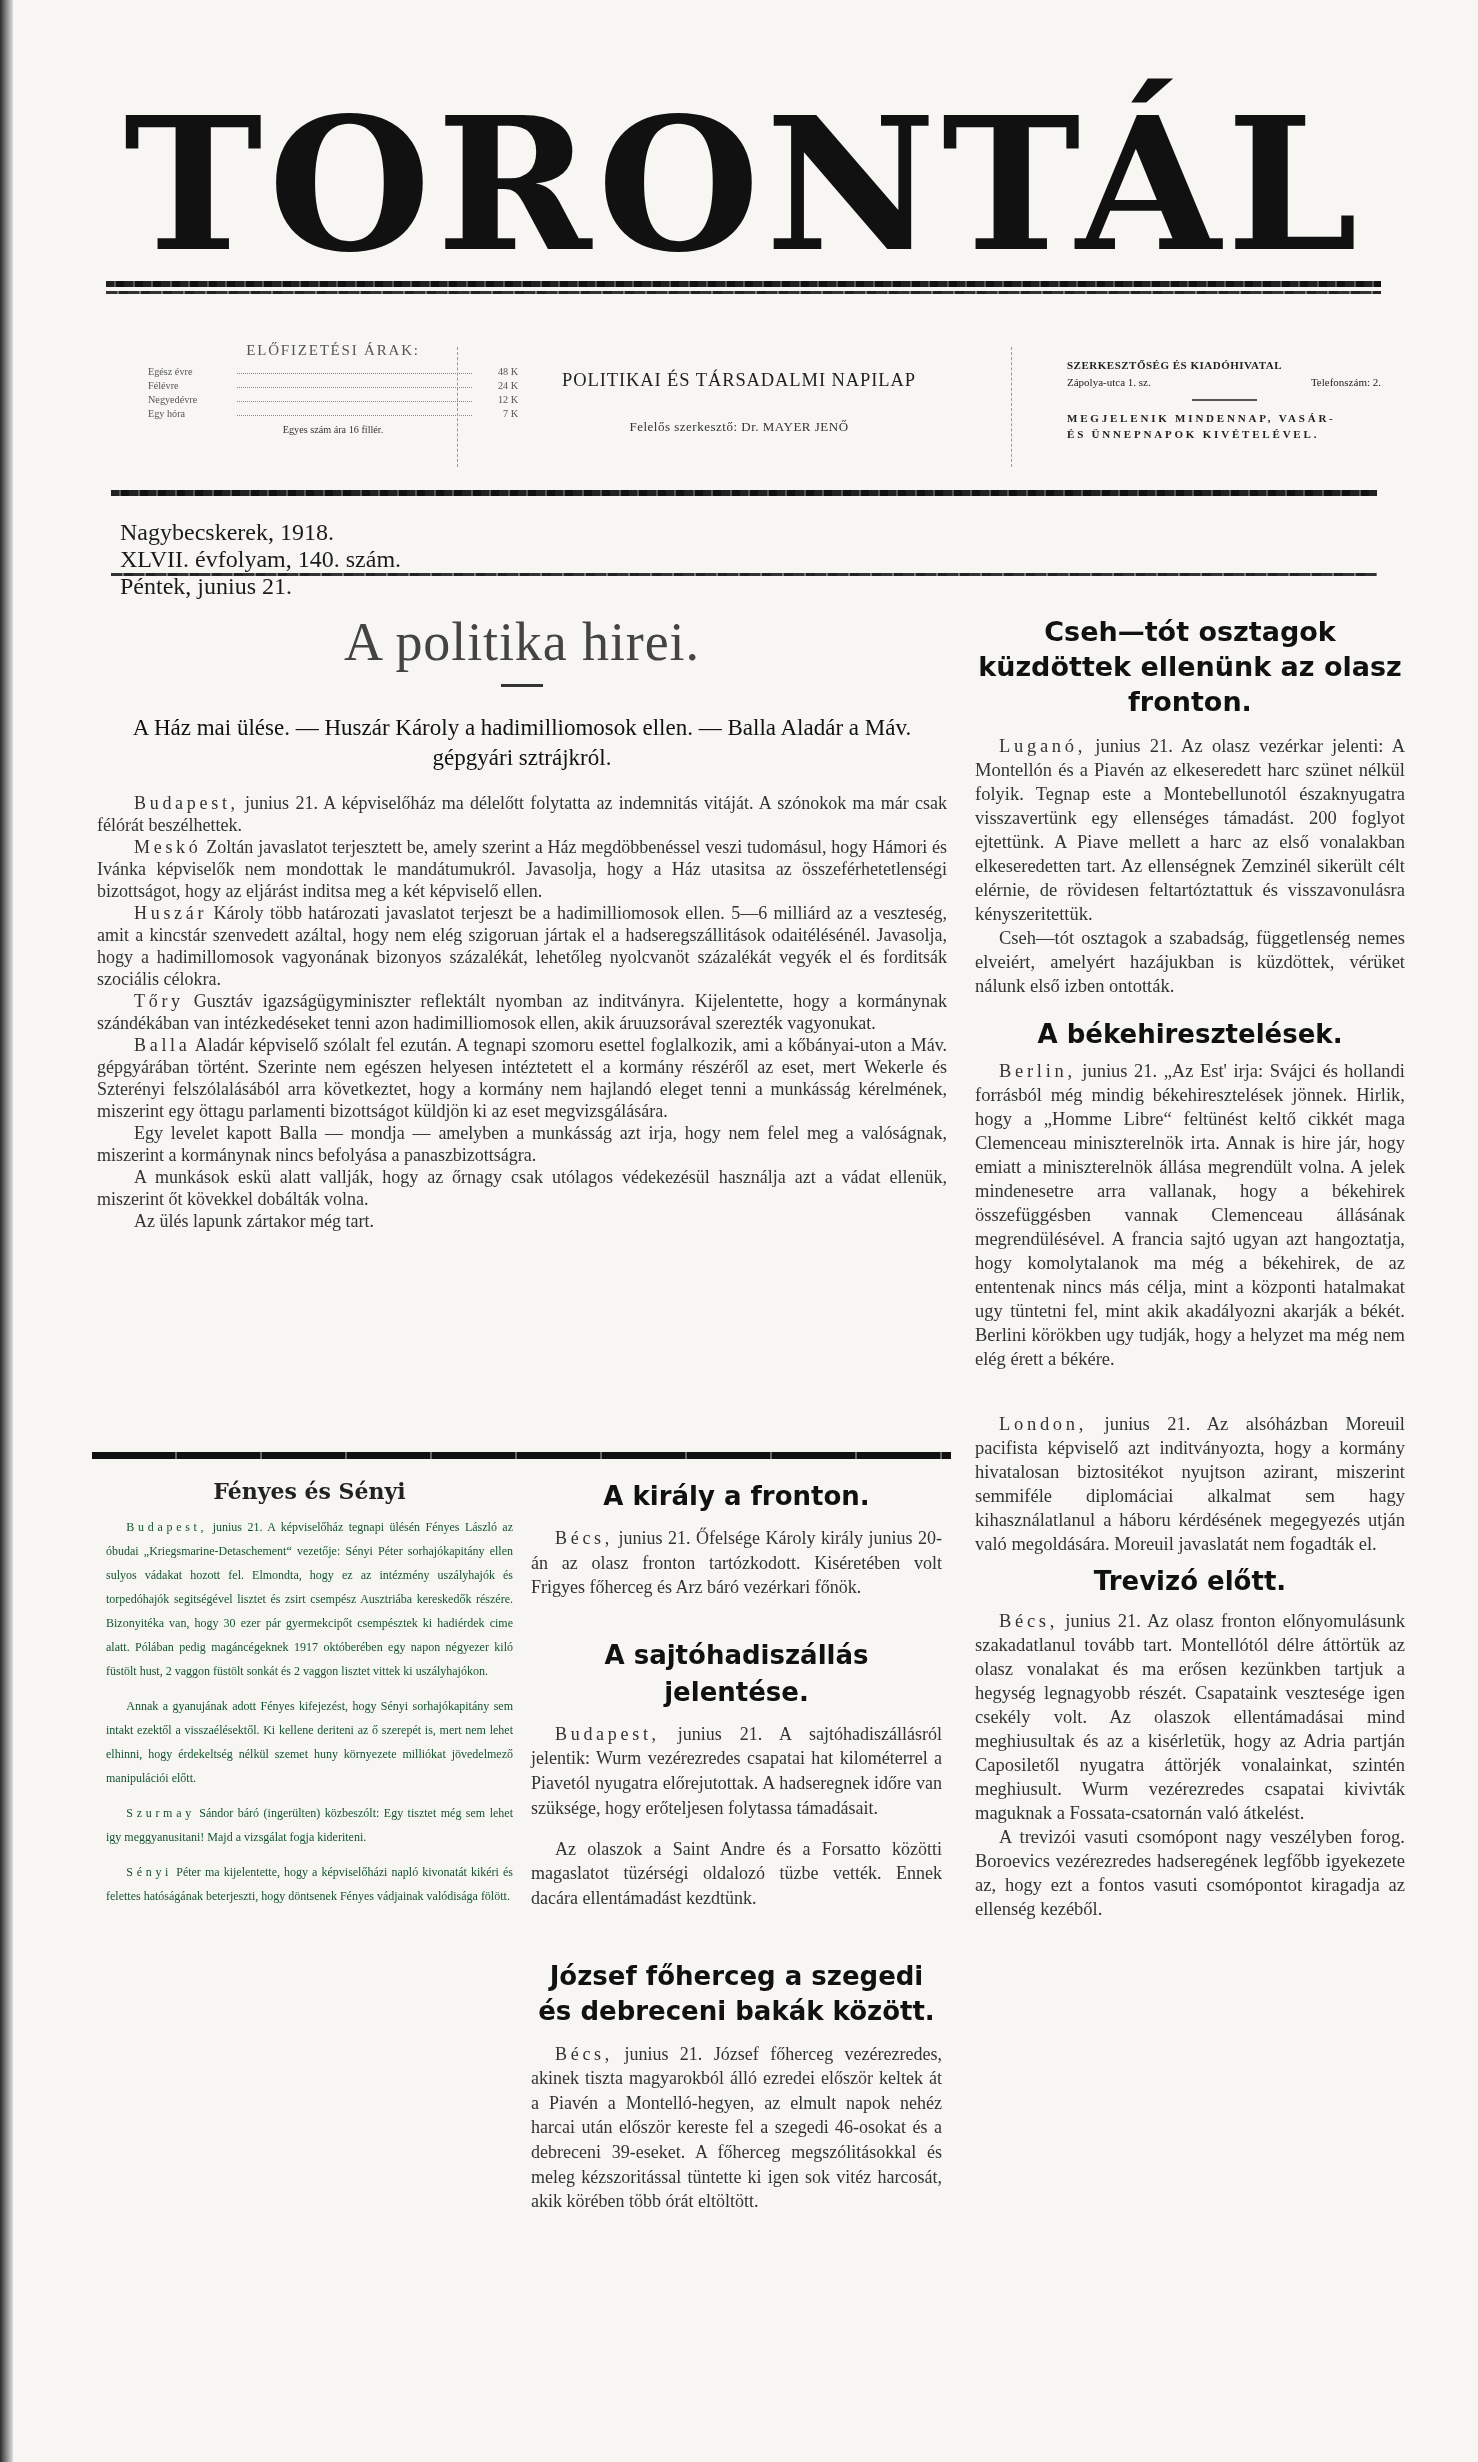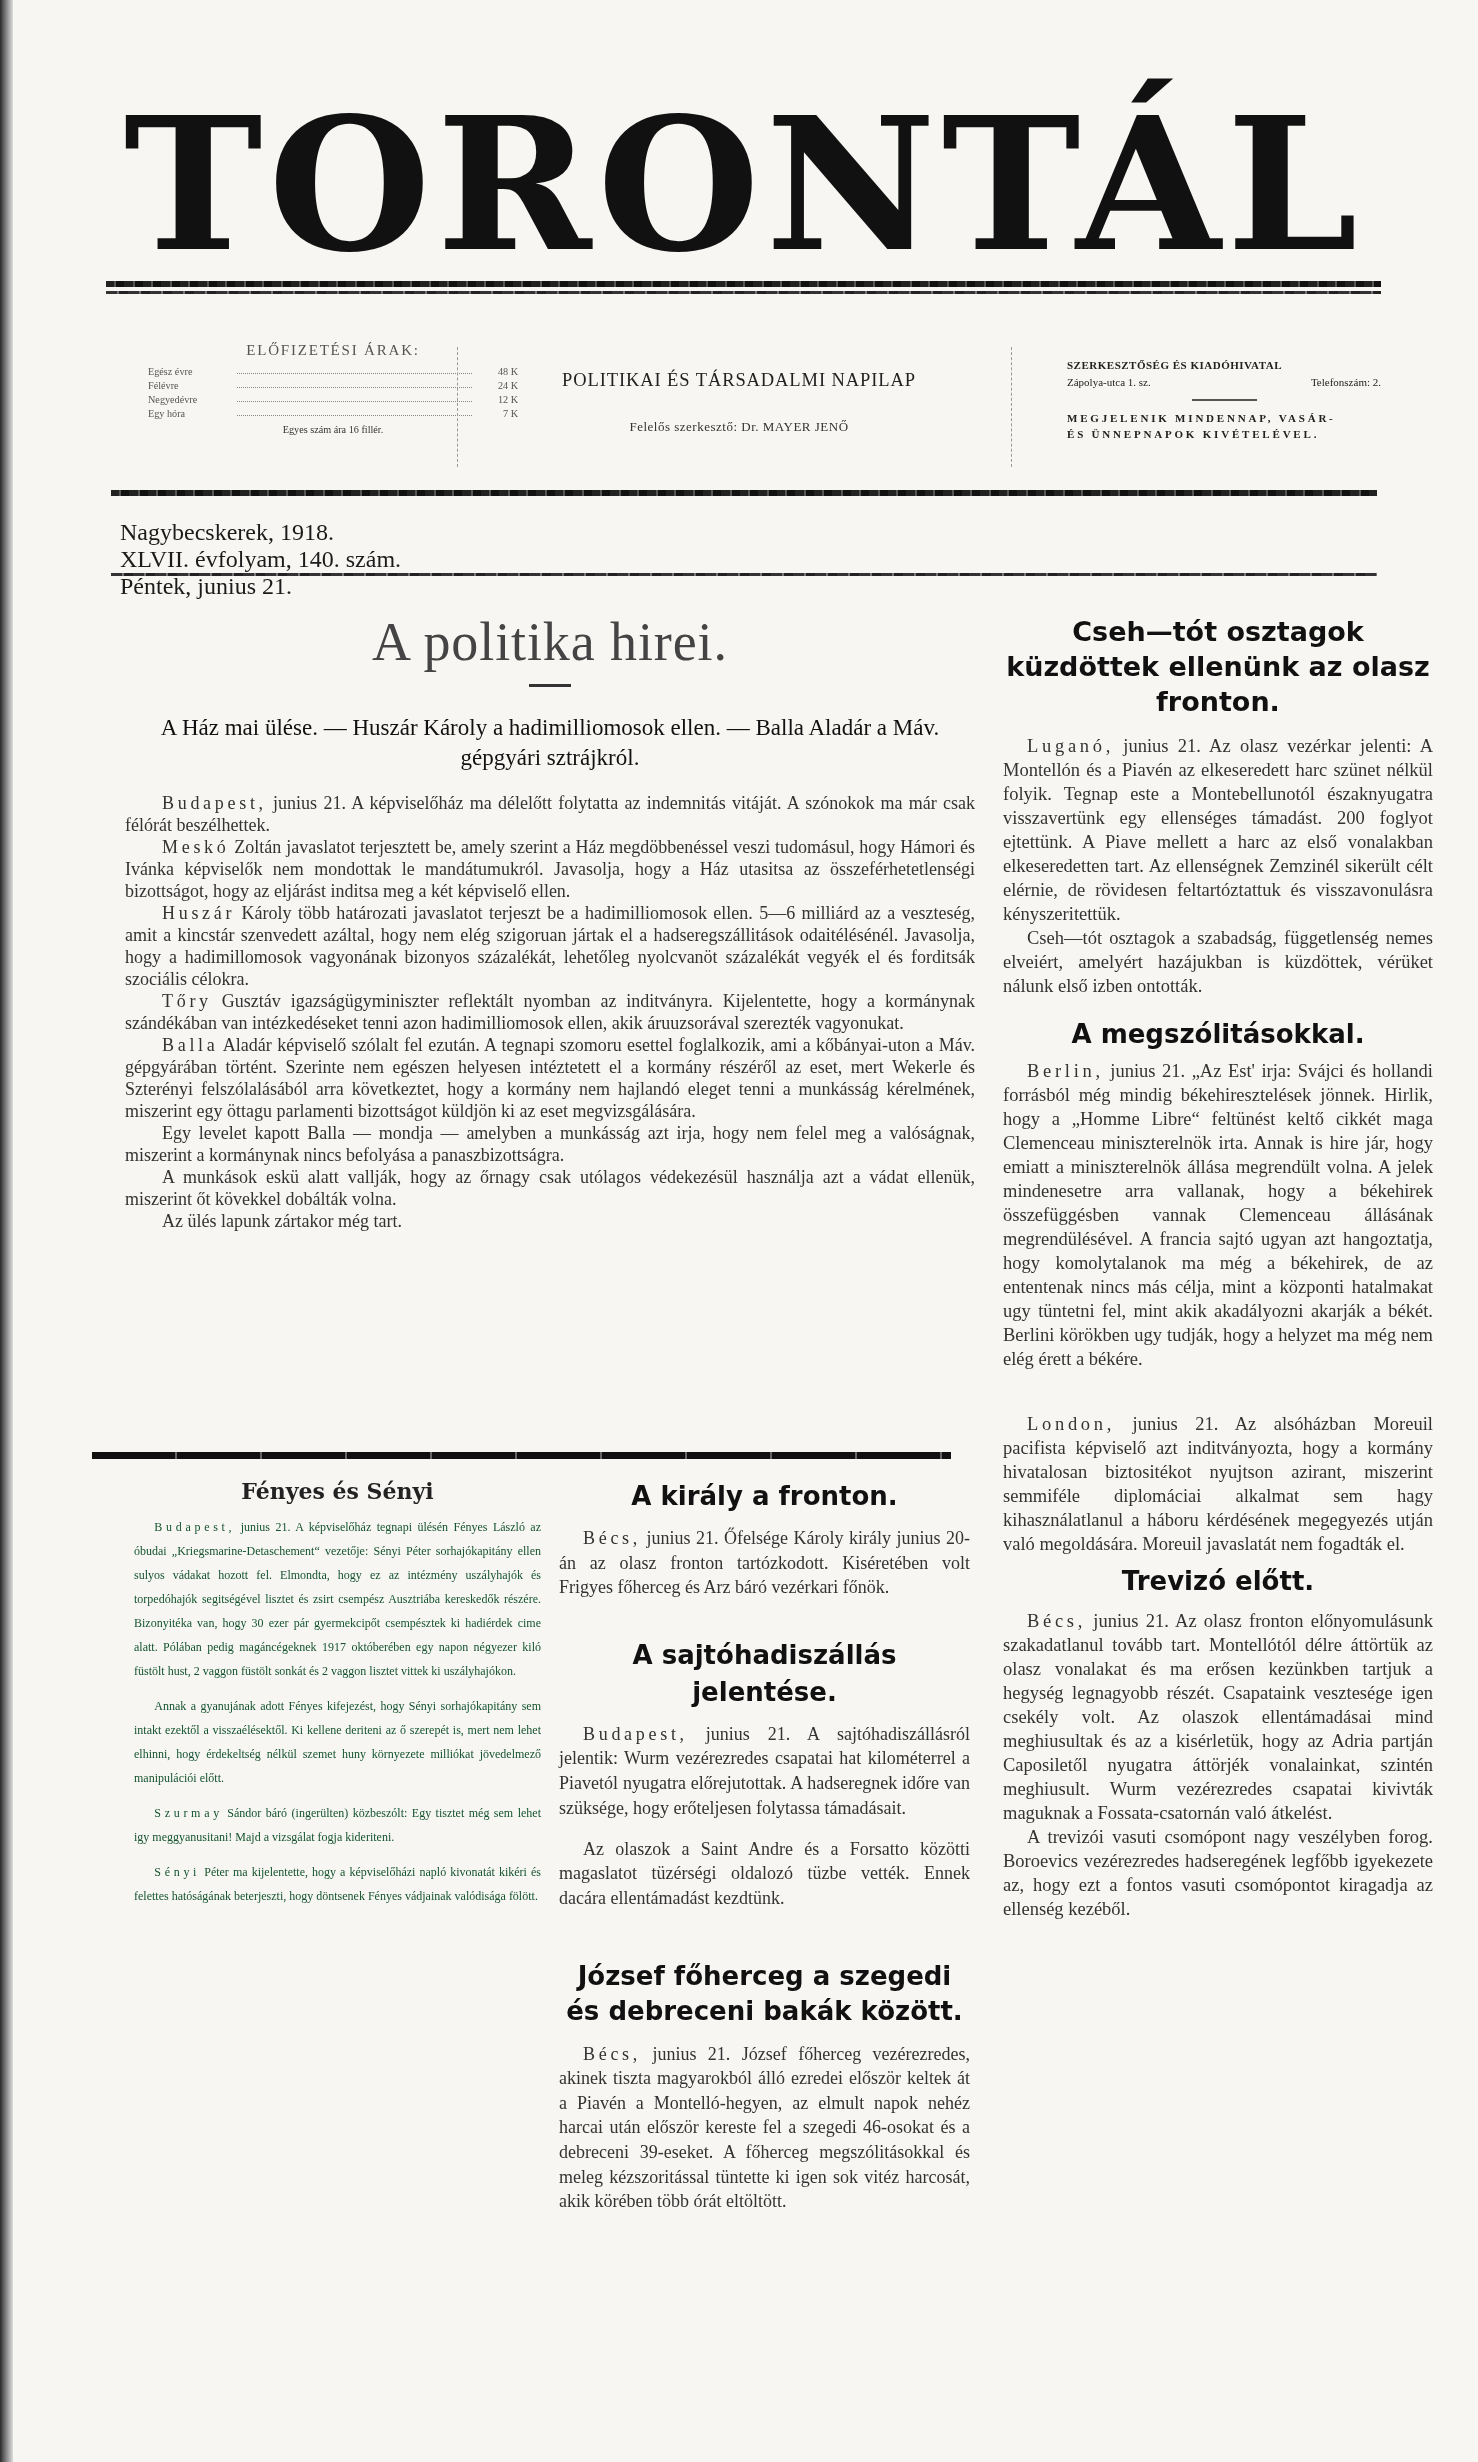--- a/index.html
+++ b/index.html
@@ -39,21 +39,21 @@
   .rightinfo { position: absolute; left: 961px; top: 16.6px; width: 314px; font-size: 11px; color: #222; }
   .rightinfo .r1 { font-weight: bold; letter-spacing: 0.5px; }
   .rightinfo .r2 { display: flex; justify-content: space-between; margin-top: 5.5px; }
   .rightinfo .sep { width: 65px; height: 1.8px; background: #555; margin: 11px auto; }
   .rightinfo .r3, .rightinfo .r4 { letter-spacing: 2.8px; font-weight: bold; margin-top: 3.7px; }
 
   .dateline { position: absolute; left: 120px; top: 519px; width: 1247px; display: flex; justify-content: space-between;
     font-size: 24px; color: #1b1b1b; flex-direction: column; }
 
   
-  .col { position: absolute; margin-left: 28px; }
+  .col { position: absolute; }
   p { margin: 0; text-indent: 37px; text-align: justify; }
   .main { left: 97px; top: 610px; width: 850px; }
   .bigtitle { text-align: center; font-size: 54px; color: #444; letter-spacing: 0.9px; line-height: 65px; }
   .smallrule { width: 42px; height: 2.8px; background: #333; margin: 9.2px auto 26px; }
   .subhead { text-align: center; font-size: 23px; line-height: 30.5px; color: #111; margin-bottom: 18.5px; }
   .main p { font-size: 18px; line-height: 22px; color: #333; }
   .sp { letter-spacing: 3.7px; }
 
   .rule-mid { position: absolute; left: 92px; top: 1452px; width: 859px; height: 7.4px;
     background: repeating-linear-gradient(90deg,#111 0 83px,#666 83px 85px); }
@@ -161,21 +161,21 @@
   </div>
 
   <div class="rule-mid"></div>
 
   <div class="col right">
     <div class="h-sans h-cseh">Cseh—tót osztagok küzdöttek ellenünk az olasz fronton.</div>
     <div class="paras">
         <p><span class="sp">Luganó,</span><span> junius 21. Az olasz vezérkar jelenti: A Montellón és a Piavén az elkeseredett harc szünet nélkül folyik. Tegnap este a Montebellunotól északnyugatra visszavertünk egy ellenséges támadást. 200 foglyot ejtettünk. A Piave mellett a harc az első vonalakban elkeseredetten tart. Az ellenségnek Zemzinél sikerült célt elérnie, de rövidesen feltartóztattuk és visszavonulásra kényszeritettük.</span></p>
         <p><span>Cseh—tót osztagok a szabadság, függetlenség nemes elveiért, amelyért hazájukban is küzdöttek, vérüket nálunk első izben ontották.</span></p>
       </div>
-    <div class="h-sans h-beke">A megszólitásokkal.</div>
+    <div class="h-sans h-beke">A békehiresztelések.</div>
     <div class="paras">
         <p><span class="sp">Berlin,</span><span> junius 21. „Az Est' irja: Svájci és hollandi forrásból még mindig békehiresztelések jönnek. Hirlik, hogy a „Homme Libre“ feltünést keltő cikkét maga Clemenceau miniszterelnök irta. Annak is hire jár, hogy emiatt a miniszterelnök állása megrendült volna. A jelek mindenesetre arra vallanak, hogy a békehirek összefüggésben vannak Clemenceau állásának megrendülésével. A francia sajtó ugyan azt hangoztatja, hogy komolytalanok ma még a békehirek, de az ententenak nincs más célja, mint a központi hatalmakat ugy tüntetni fel, mint akik akadályozni akarják a békét. Berlini körökben ugy tudják, hogy a helyzet ma még nem elég érett a békére.</span></p>
         <div class="gap"></div>
         <p><span class="sp">London,</span><span> junius 21. Az alsóházban Moreuil pacifista képviselő azt inditványozta, hogy a kormány hivatalosan biztositékot nyujtson azirant, miszerint semmiféle diplomáciai alkalmat sem hagy kihasználatlanul a háboru kérdésének megegyezés utján való megoldására. Moreuil javaslatát nem fogadták el.</span></p>
       </div>
     <div class="h-sans h-trev">Trevizó előtt.</div>
     <div class="paras">
         <p><span class="sp">Bécs,</span><span> junius 21. Az olasz fronton előnyomulásunk szakadatlanul tovább tart. Montellótól délre áttörtük az olasz vonalakat és ma erősen kezünkben tartjuk a hegység legnagyobb részét. Csapataink vesztesége igen csekély volt. Az olaszok ellentámadásai mind meghiusultak és az a kisérletük, hogy az Adria partján Caposiletől nyugatra áttörjék vonalainkat, szintén meghiusult. Wurm vezérezredes csapatai kivivták maguknak a Fossata-csatornán való átkelést.</span></p>
         <p><span>A trevizói vasuti csomópont nagy veszélyben forog. Boroevics vezérezredes hadseregének legfőbb igyekezete az, hogy ezt a fontos vasuti csomópontot kiragadja az ellenség kezéből.</span></p>
       </div>

